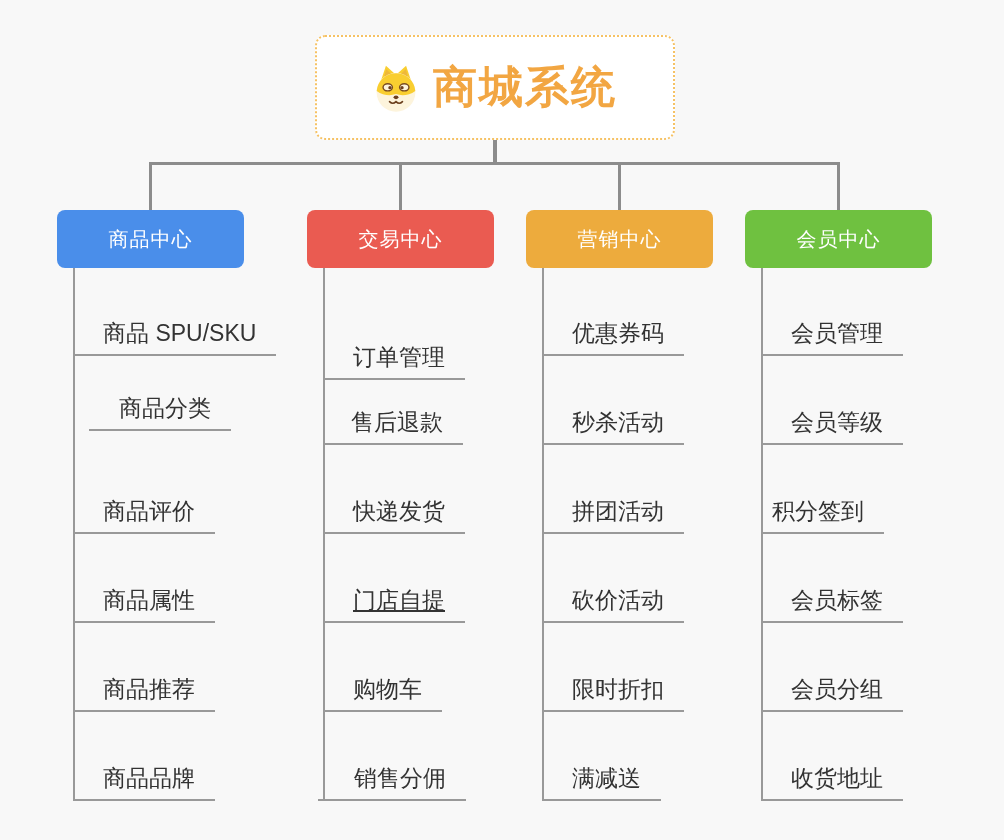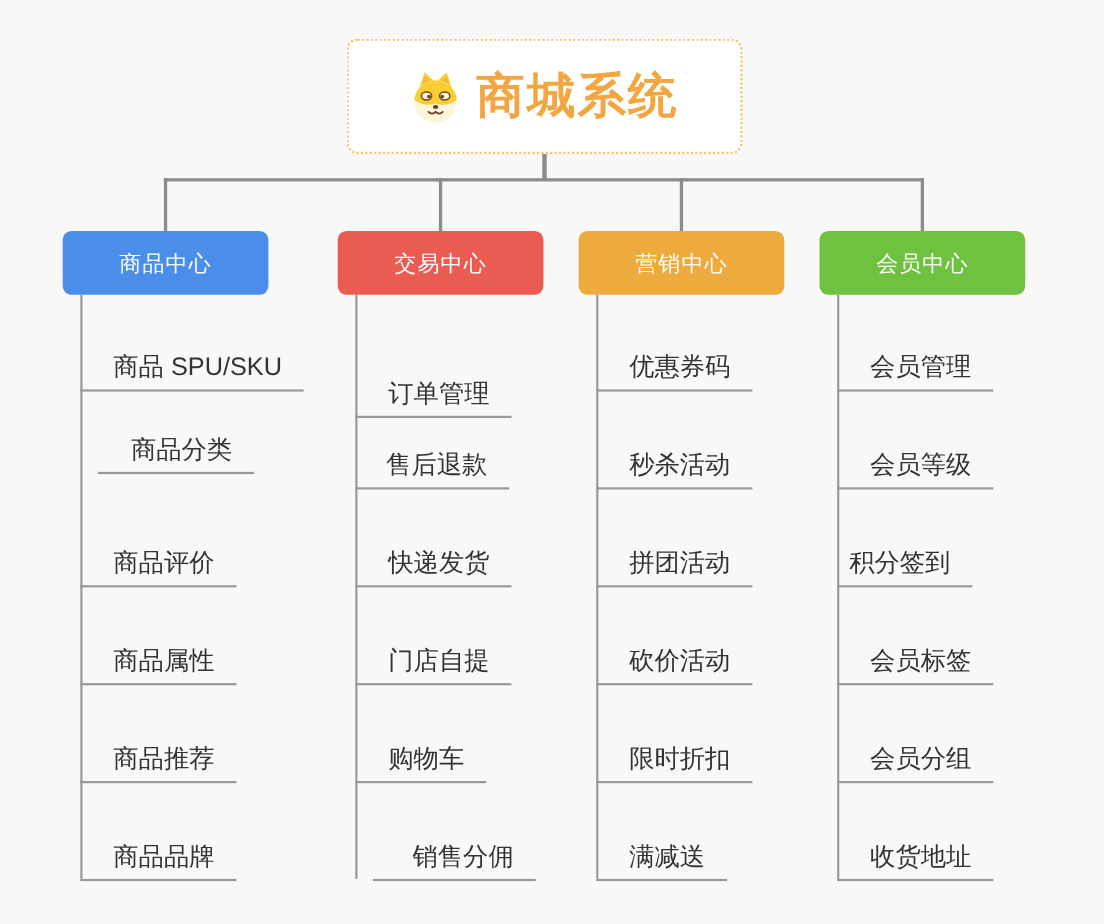--- a/index.html
+++ b/index.html
@@ -107,23 +107,23 @@
       <div class="leaf-item" style="left: 73px; top: 389px; margin-left: 16px;">商品分类</div>
       <div class="leaf-item" style="left: 73px; top: 492px;">商品评价</div>
       <div class="leaf-item" style="left: 73px; top: 581px;">商品属性</div>
       <div class="leaf-item" style="left: 73px; top: 670px;">商品推荐</div>
       <div class="leaf-item" style="left: 73px; top: 759px;">商品品牌</div>
       <div class="branch-node" style="left: 307px; top: 210px; background: rgb(234, 91, 81);">交易中心</div>
       <div class="trunk" style="left: 323px; top: 268px; height: 531px;"></div>
       <div class="leaf-item" style="left: 323px; top: 314px; margin-top: 24px;">订单管理</div>
       <div class="leaf-item" style="left: 323px; top: 403px; padding-left: 28px;">售后退款</div>
       <div class="leaf-item" style="left: 323px; top: 492px;">快递发货</div>
-      <div class="leaf-item" style="left: 323px; top: 581px;">门店自提</div>
+      <div class="leaf-item" style="left: 323px; top: 581px; text-decoration: underline;">门店自提</div>
       <div class="leaf-item" style="left: 323px; top: 670px;">购物车</div>
-      <div class="leaf-item" style="left: 339px; top: 759px; padding-left: 36px;">销售分佣</div>
+      <div class="leaf-item" style="left: 318px; top: 759px; padding-left: 36px;">销售分佣</div>
       <div class="branch-node" style="left: 526px; top: 210px; background: rgb(237, 171, 61);">营销中心</div>
       <div class="trunk" style="left: 542px; top: 268px; height: 531px;"></div>
       <div class="leaf-item" style="left: 542px; top: 314px;">优惠券码</div>
       <div class="leaf-item" style="left: 542px; top: 403px;">秒杀活动</div>
       <div class="leaf-item" style="left: 542px; top: 492px;">拼团活动</div>
       <div class="leaf-item" style="left: 542px; top: 581px;">砍价活动</div>
       <div class="leaf-item" style="left: 542px; top: 670px;">限时折扣</div>
       <div class="leaf-item" style="left: 542px; top: 759px;">满减送</div>
       <div class="branch-node" style="left: 745px; top: 210px; background: rgb(111, 193, 64);">会员中心</div>
       <div class="trunk" style="left: 761px; top: 268px; height: 531px;"></div>

